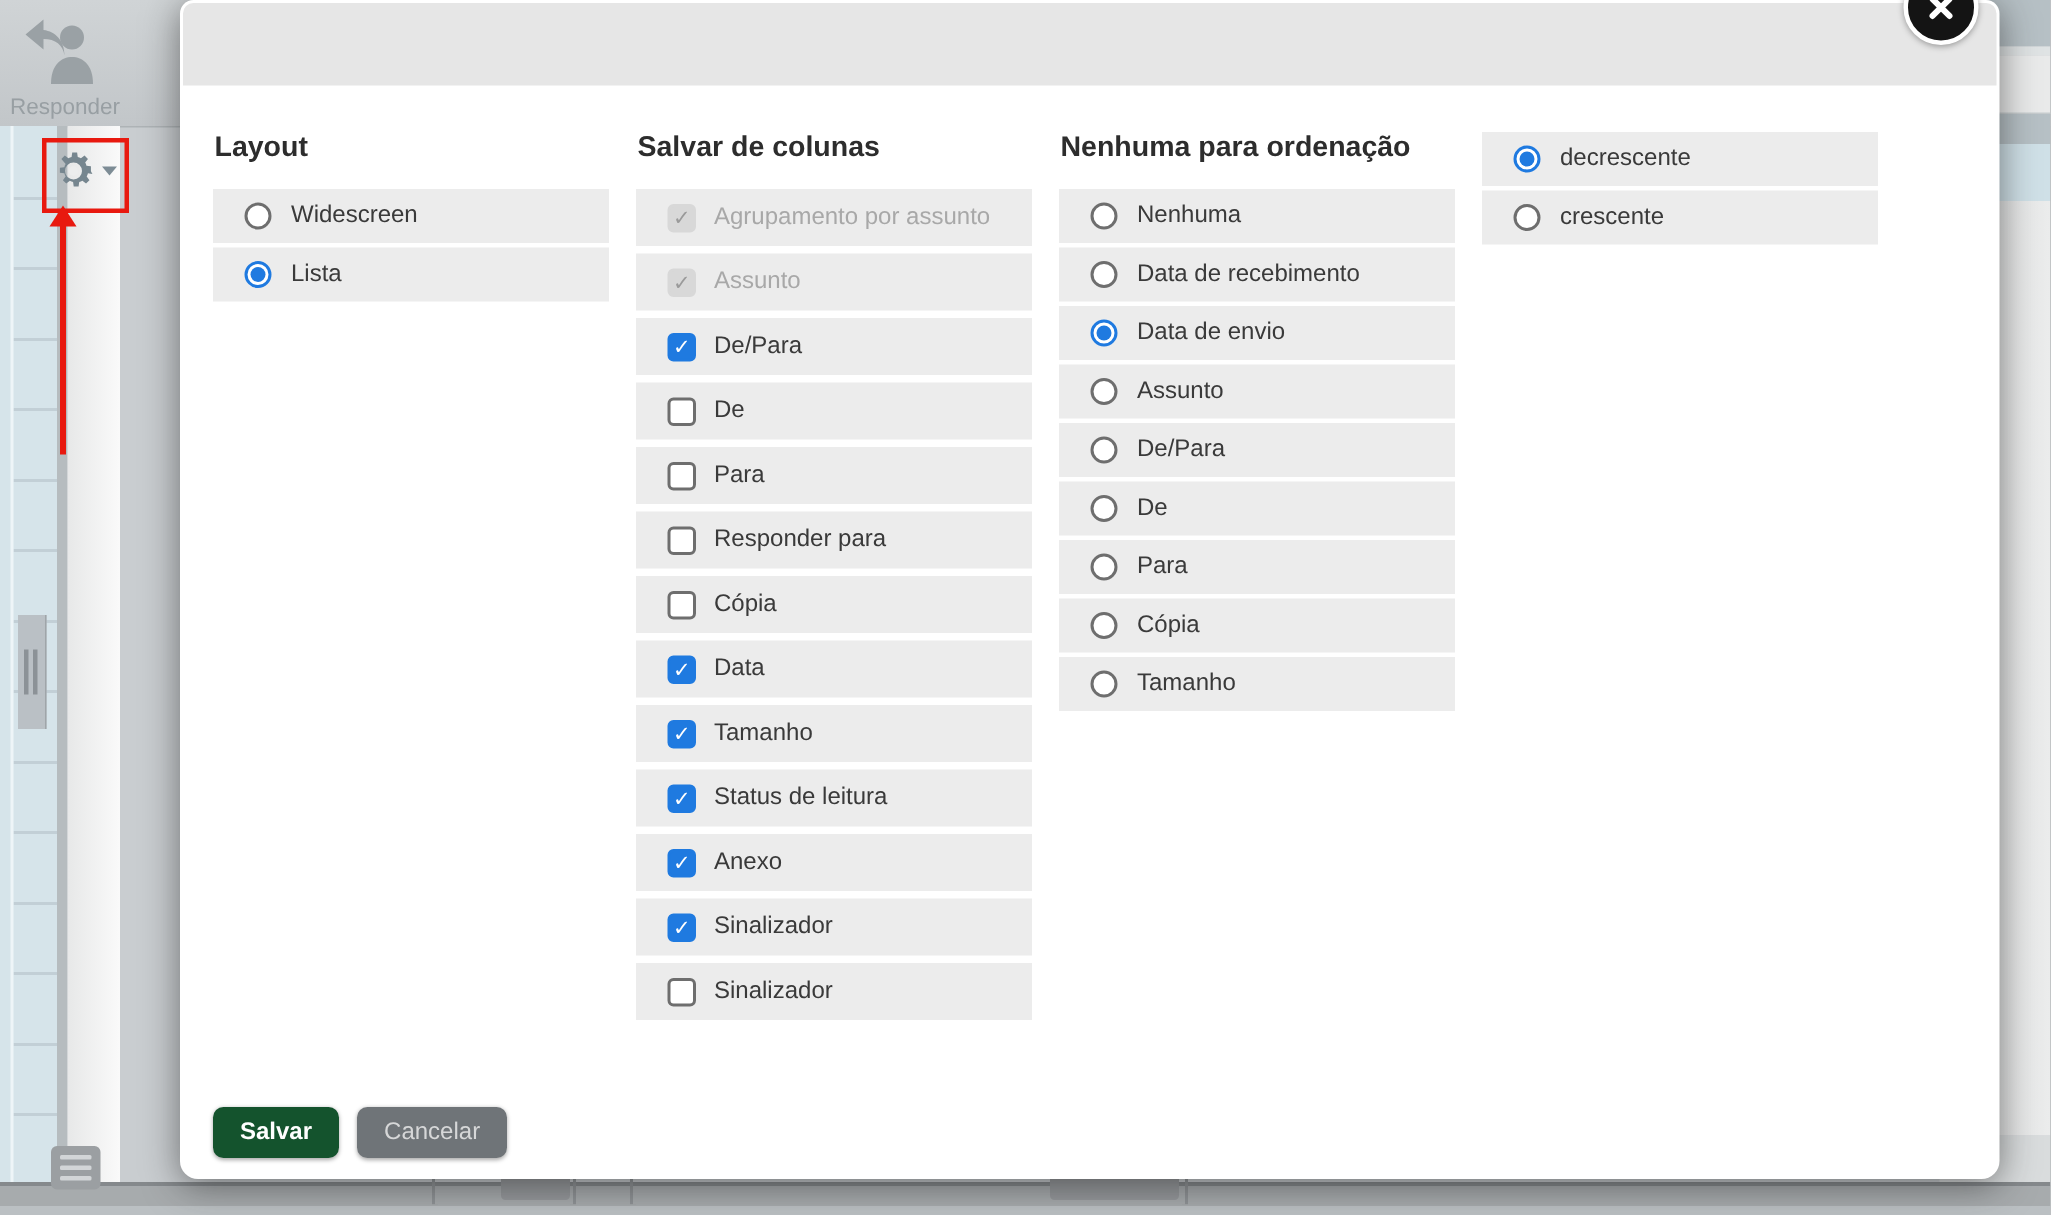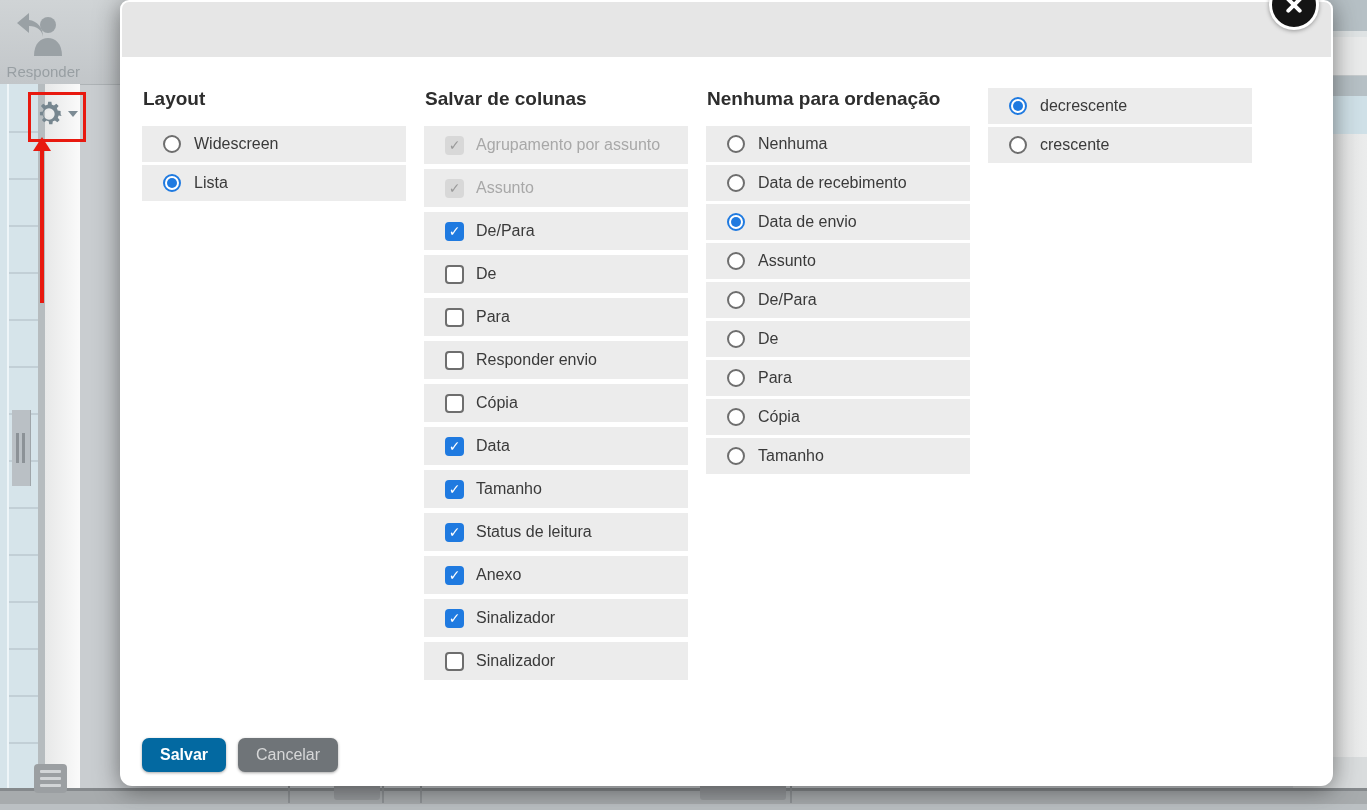--- a/index.html
+++ b/index.html
@@ -87,21 +87,21 @@
   .radio .dot{width:10px;height:10px;border-radius:50%;background:#1f7ae0;}
   .cb{width:19px;height:19px;border:2px solid #6e6e6e;border-radius:4px;background:#fff;
       box-sizing:border-box;margin-right:12px;display:flex;align-items:center;justify-content:center;
       font-size:14px;font-weight:bold;color:#fff;flex:none;}
   .cb.on{background:#1f7ae0;border-color:#1f7ae0;}
   .cb.on.dis{background:#d8d8d8;border-color:#d8d8d8;color:#9a9a9a;}
 
   .modal-actions{position:absolute;left:22px;top:738px;display:flex;gap:12px;}
   .btn{border:none;border-radius:7px;font-family:inherit;font-size:16px;padding:8px 18px;
        box-shadow:0 1px 3px rgba(0,0,0,.35);cursor:pointer;}
-  .btn-save{background:#0369a1;color:#fff;font-weight:bold;}
+  .btn-save{background:#14532d;color:#fff;font-weight:bold;}
   .btn-cancel{background:#6f7478;color:#d6d7d8;}
 </style>
 </head>
 <body>
 
 <div id="screen">
 
   <div class="top-toolbar"></div>
 
   <div class="reply-btn">
@@ -210,21 +210,21 @@
           <div class="opt">
             <span class="cb"></span>
             <span class="opt-label">De</span>
           </div>
           <div class="opt">
             <span class="cb"></span>
             <span class="opt-label">Para</span>
           </div>
           <div class="opt">
             <span class="cb"></span>
-            <span class="opt-label">Responder envio</span>
+            <span class="opt-label">Responder para</span>
           </div>
           <div class="opt">
             <span class="cb"></span>
             <span class="opt-label">Cópia</span>
           </div>
           <div class="opt">
             <span class="cb on">✓</span>
             <span class="opt-label">Data</span>
           </div>
           <div class="opt">

